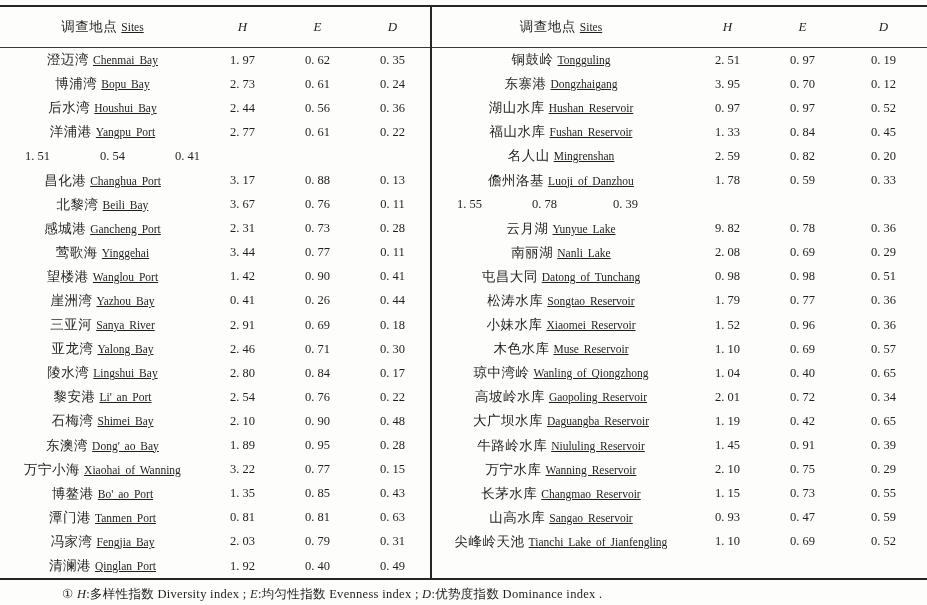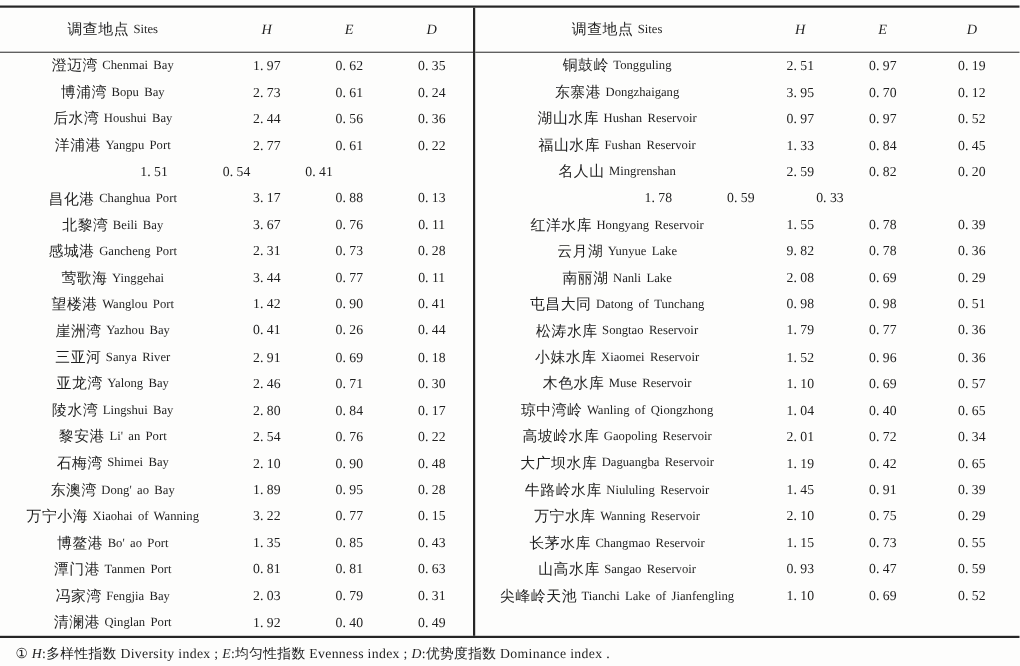--- a/index.html
+++ b/index.html
@@ -27,29 +27,30 @@
   }
   .cell{
     display:flex;justify-content:center;align-items:center;
     text-align:center;white-space:nowrap;overflow:hidden;
   }
   .left .c-site{width:205px;}
   .left .c-val{width:75px;}
   .right .c-site{width:258px;}
   .right .c-val{width:75px;}
   .right .c-d{width:87px;}
-  .row{display:flex;align-items:center;height:24.1px;justify-content:center;}
+  .row{display:flex;align-items:center;height:24.1px;}
   .cn{font-size:13.5px;letter-spacing:0.5px;}
-  .en{font-size:11.5px;word-spacing:2px;}
+  .en{font-size:11.5px;word-spacing:2px;text-decoration:underline;}
   .c-val{font-size:12.5px;}
   .hl{font-style:italic;font-size:13px;}
   .footnote{
     padding:6px 10px 0 14px;
     font-size:12.5px;
     letter-spacing:0.3px;
+    margin-left:48px;
   }
   .footnote .it{font-style:italic;}
 </style>
 </head>
 <body>
 
 <div class="paper">
 
   <div class="table">
 
@@ -231,26 +232,26 @@
             <div class="cell c-val">0. 84</div>
             <div class="cell c-val c-d">0. 45</div>
           </div>
           <div class="row">
             <div class="cell c-site"><span class="cn">名人山</span>&nbsp;<span class="en">Mingrenshan</span></div>
             <div class="cell c-val">2. 59</div>
             <div class="cell c-val">0. 82</div>
             <div class="cell c-val c-d">0. 20</div>
           </div>
           <div class="row">
+            <div class="cell c-site"><span class="cn">儋州洛基</span>&nbsp;<span class="en">Luoji of Danzhou</span></div>
             <div class="cell c-val">1. 78</div>
             <div class="cell c-val">0. 59</div>
             <div class="cell c-val c-d">0. 33</div>
           </div>
           <div class="row">
-            <div class="cell c-site"><span class="cn">红洋水库</span>&nbsp;<span class="en">Hongyang Reservoir</span></div>
             <div class="cell c-val">1. 55</div>
             <div class="cell c-val">0. 78</div>
             <div class="cell c-val c-d">0. 39</div>
           </div>
           <div class="row">
             <div class="cell c-site"><span class="cn">云月湖</span>&nbsp;<span class="en">Yunyue Lake</span></div>
             <div class="cell c-val">9. 82</div>
             <div class="cell c-val">0. 78</div>
             <div class="cell c-val c-d">0. 36</div>
           </div>

